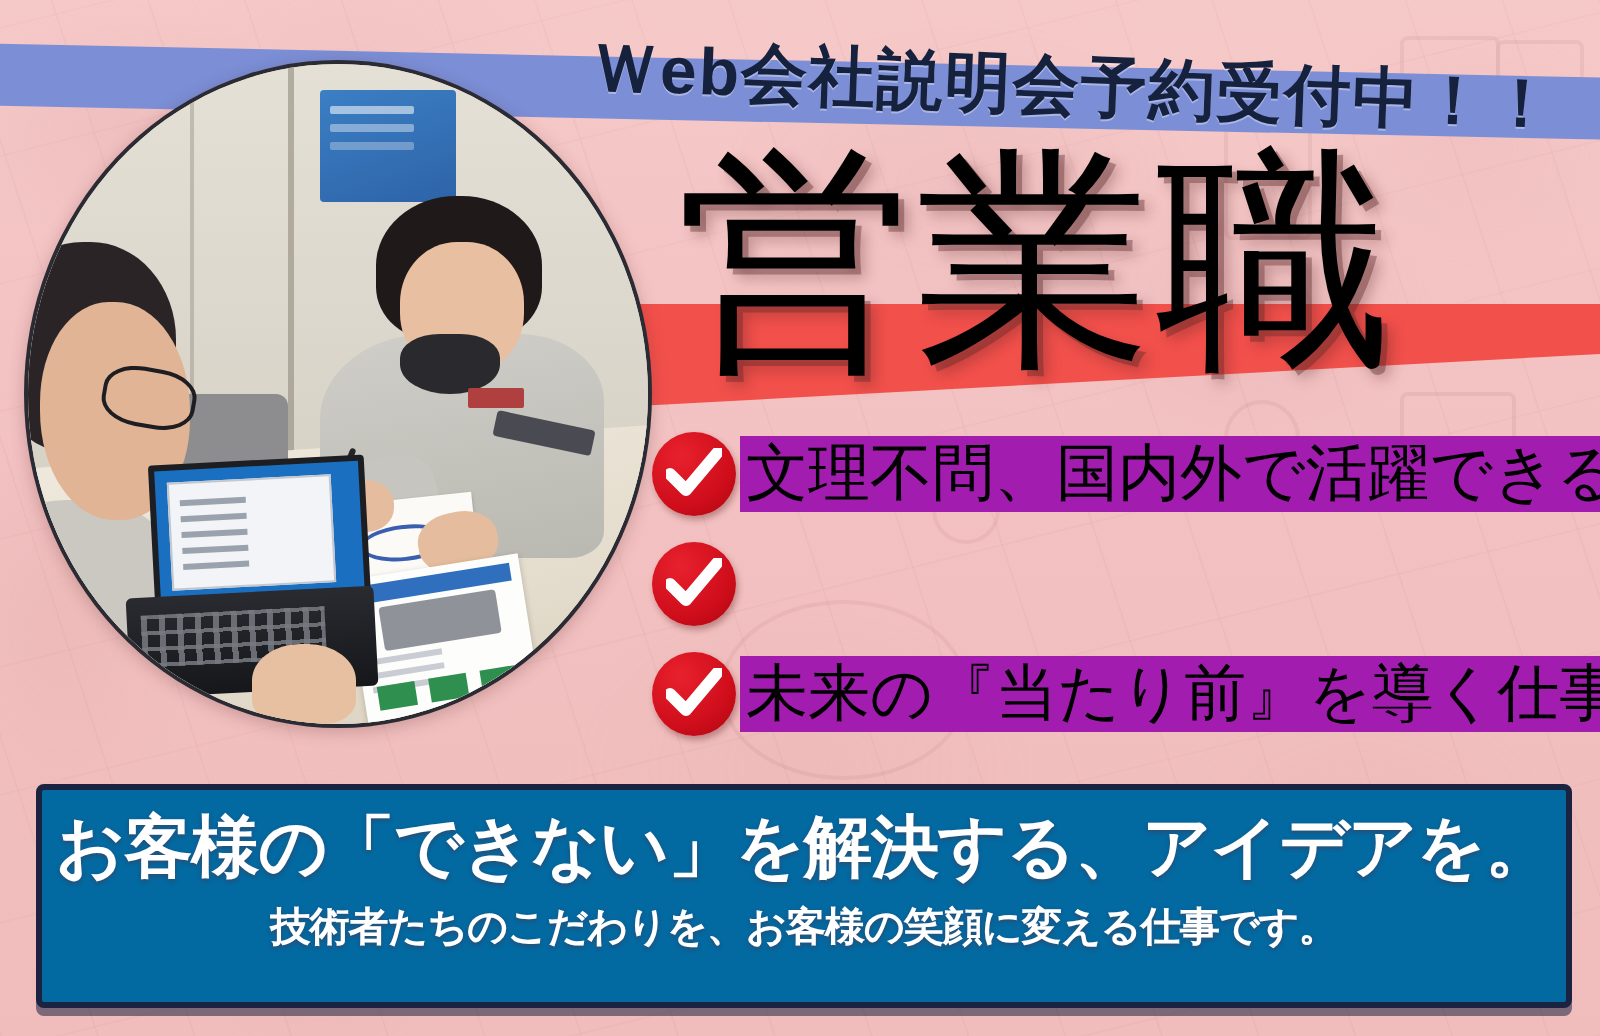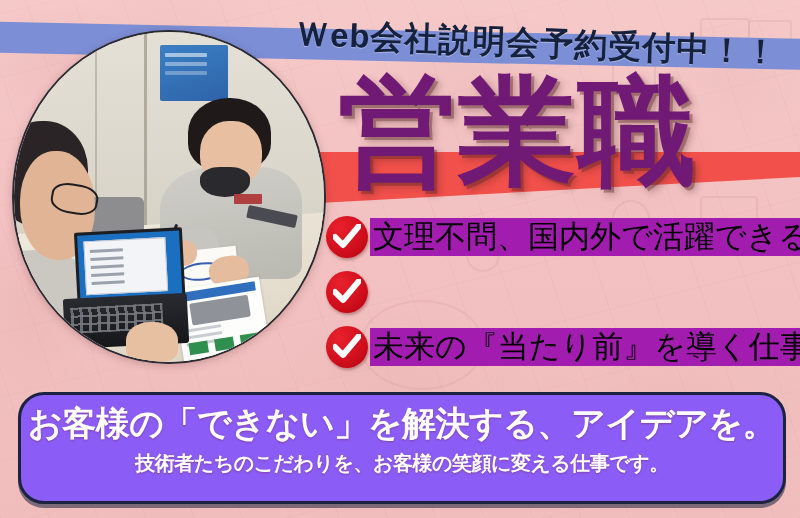--- a/index.html
+++ b/index.html
@@ -97,22 +97,22 @@
     clip-path: polygon(0% 0%, 100% 0%, 100% 48%, 0% 100%);
   }
 
   
   .main-title {
     position: absolute;
     left: 338px;
     top: 72px;
     font-size: 118px;
     line-height: 1;
-    font-weight: 700;
-    color: #701a75;
+    font-weight: 400;
+    color: #000000;
     letter-spacing: 2px;
     white-space: nowrap;
     text-shadow:
        3px 3px 0 rgba(90,40,40,.38),
        5px 5px 7px rgba(80,30,30,.30);
   }
 
   
   .photo-oval {
     position: absolute;
@@ -308,23 +308,23 @@
     white-space: nowrap;
   }
 
   
   .msg-box {
     position: absolute;
     left: 18px;
     top: 392px;
     width: 762px;
     height: 106px;
-    background: #8b5cf6;
+    background: #0369a1;
     border: 3px solid #1c2340;
-    border-radius: 26px;
+    border-radius: 4px;
     box-shadow: 0 4px 0 rgba(28,35,64,.55);
   }
   .msg-line1 {
     position: absolute;
     left: 0; right: 0; top: 6px;
     text-align: center;
     color: #ffffff;
     font-size: 34px;
     font-weight: 700;
     letter-spacing: -.5px;

